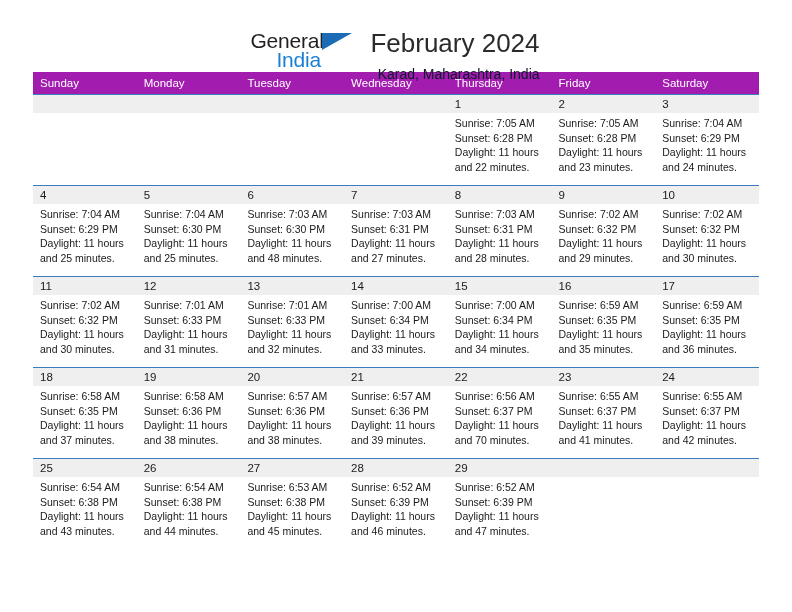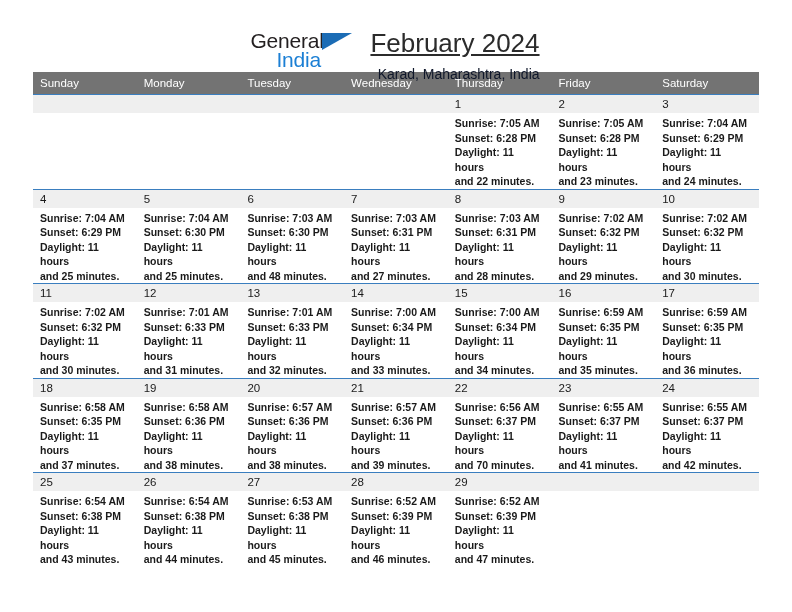--- a/index.html
+++ b/index.html
@@ -69,38 +69,37 @@
   .titles {
     text-align: right;
     padding-right: 2px;
   }
   .cal-title {
     font-size: 26px;
     color: #2b2b2b;
     line-height: 30px;
     font-weight: normal;
     margin: 0;
-    text-decoration: underline;
   }
   .cal-subtitle {
     font-size: 14px;
     color: #0f172a;
     line-height: 20px;
     margin: 6px 0 0 0;
     font-weight: normal;
   }
 
   
   .calendar {
     width: 726px;
     border-collapse: collapse;
     table-layout: fixed;
   }
   .calendar th {
-    background: #737373;
+    background: #a21caf;
     color: #ffffff;
     font-size: 11.5px;
     font-weight: normal;
     text-align: left;
     padding: 5px 0 5px 7px;
     height: 19px;
     box-sizing: border-box;
   }
   .daycell {
     width: 103.7px;
@@ -120,21 +119,20 @@
     padding-left: 7px;
     font-size: 11.5px;
     color: #1a1a1a;
     box-sizing: border-box;
   }
   .details {
     padding: 3px 6px 0 7px;
     font-size: 10.5px;
     line-height: 14.5px;
     color: #1a1a1a;
-    font-weight: bold;
   }
   .details div {
     white-space: normal;
   }
 </style>
 </head>
 <body>
 
 <div class="page">
 

